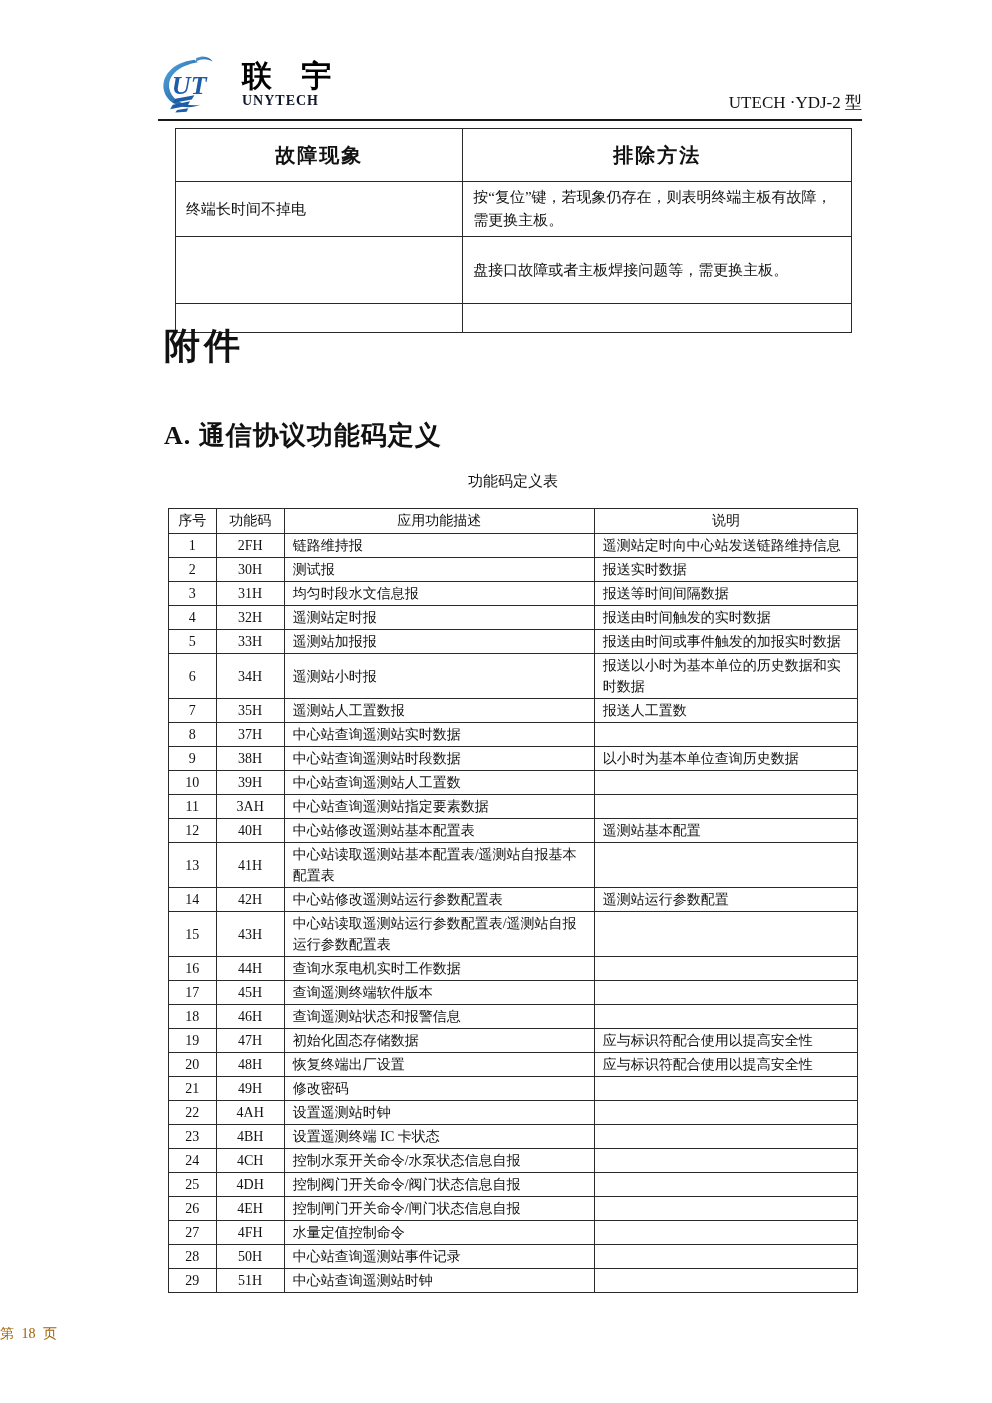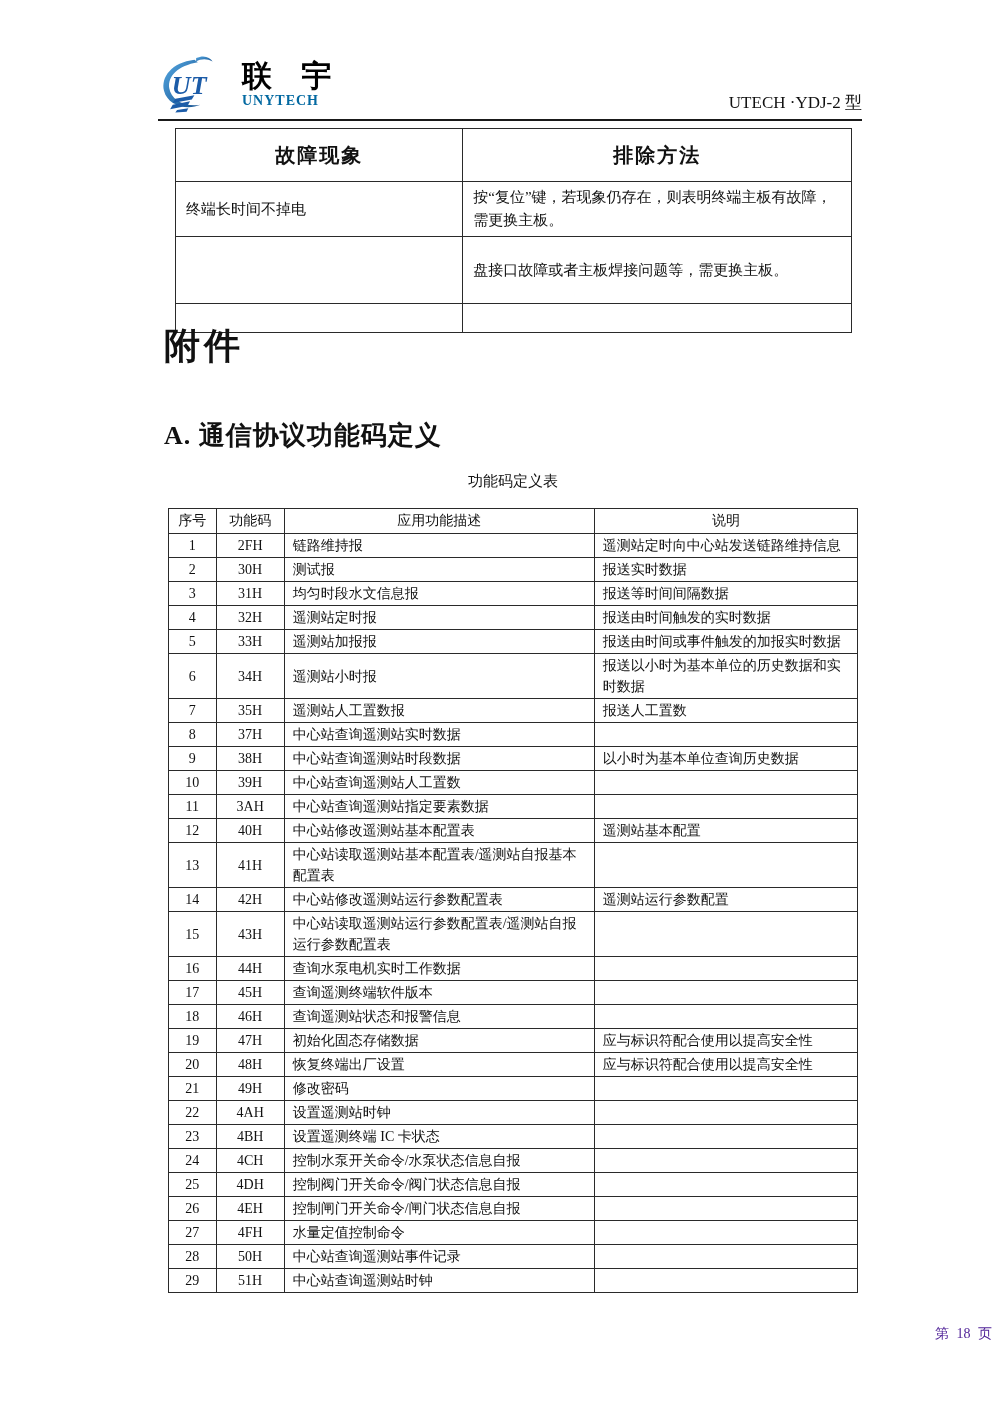--- a/index.html
+++ b/index.html
@@ -16,21 +16,21 @@
     display:flex;justify-content:space-between;align-items:flex-end;
     border-bottom:2px solid #1a1a1a;padding-bottom:3px;height:70px;
   }
   .logo{display:flex;align-items:center;gap:6px;}
   .logo svg{display:block;}
   .logo-cn{
     font-size:30px;font-weight:bold;color:#000;line-height:1;
     word-spacing:22px;white-space:nowrap;
   }
   .logo-en{
-    font-size:14px;font-weight:bold;letter-spacing:1px;color:#0369a1;
+    font-size:14px;font-weight:bold;letter-spacing:1px;color:#0f172a;
     margin-top:3px;line-height:1;
   }
   .model{
     font-size:17px;font-weight:normal;white-space:nowrap;padding-bottom:2px;margin-top:24px;
   }
 
   
   table{border-collapse:collapse;table-layout:fixed;}
   td,th{border:1px solid #2a2a2a;overflow:hidden;}
 
@@ -77,22 +77,22 @@
     font-size:14px;line-height:21px;padding:1px 4px;vertical-align:middle;
   }
   .func-table td:nth-child(1),
   .func-table td:nth-child(2){text-align:center;}
   .func-table td:nth-child(3),
   .func-table td:nth-child(4){text-align:left;padding-left:8px;}
   .func-table tbody td{height:20px;}
 
   
   .footer{
-    position:absolute;left:0;top:1325px;width:992px;text-align:right;
-    font-size:14px;color:#4c1d95;word-spacing:4px;
+    position:absolute;left:0;top:1325px;width:992px;text-align:left;
+    font-size:14px;color:#a16207;word-spacing:4px;
   }
 </style>
 </head>
 <body>
 
 <div class="page">
 
   <div class="header">
     <div class="logo">
       <span>

